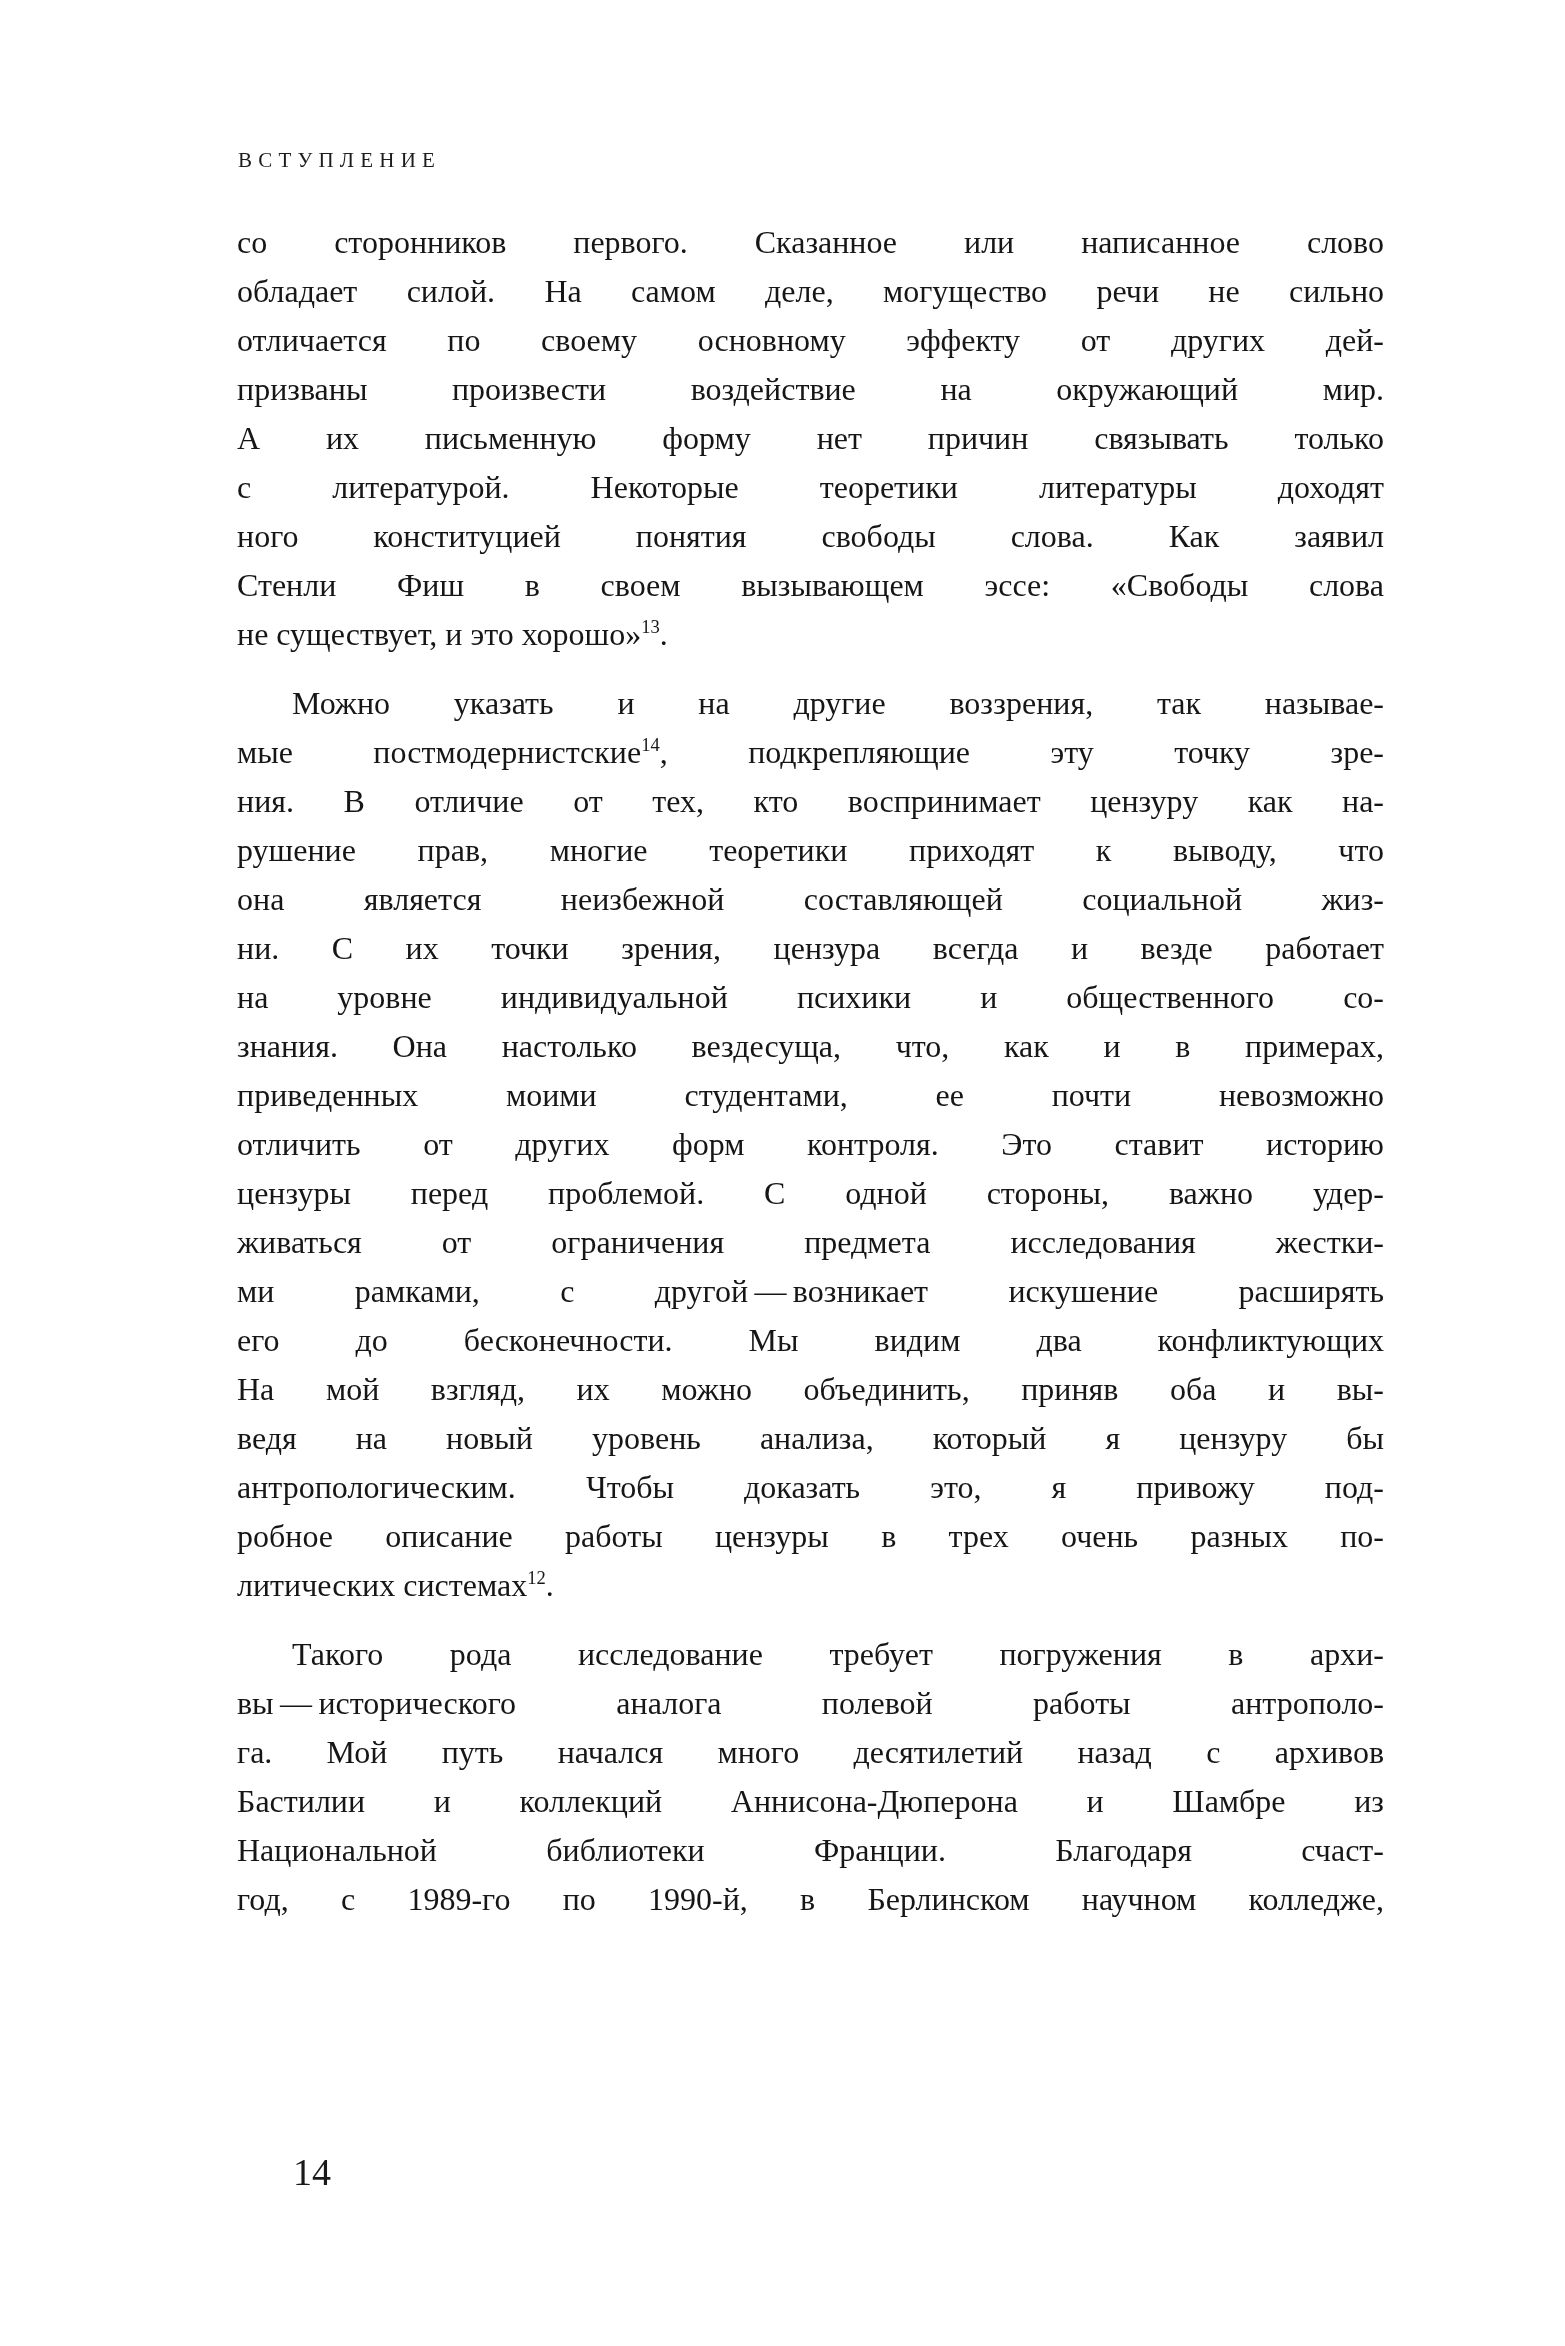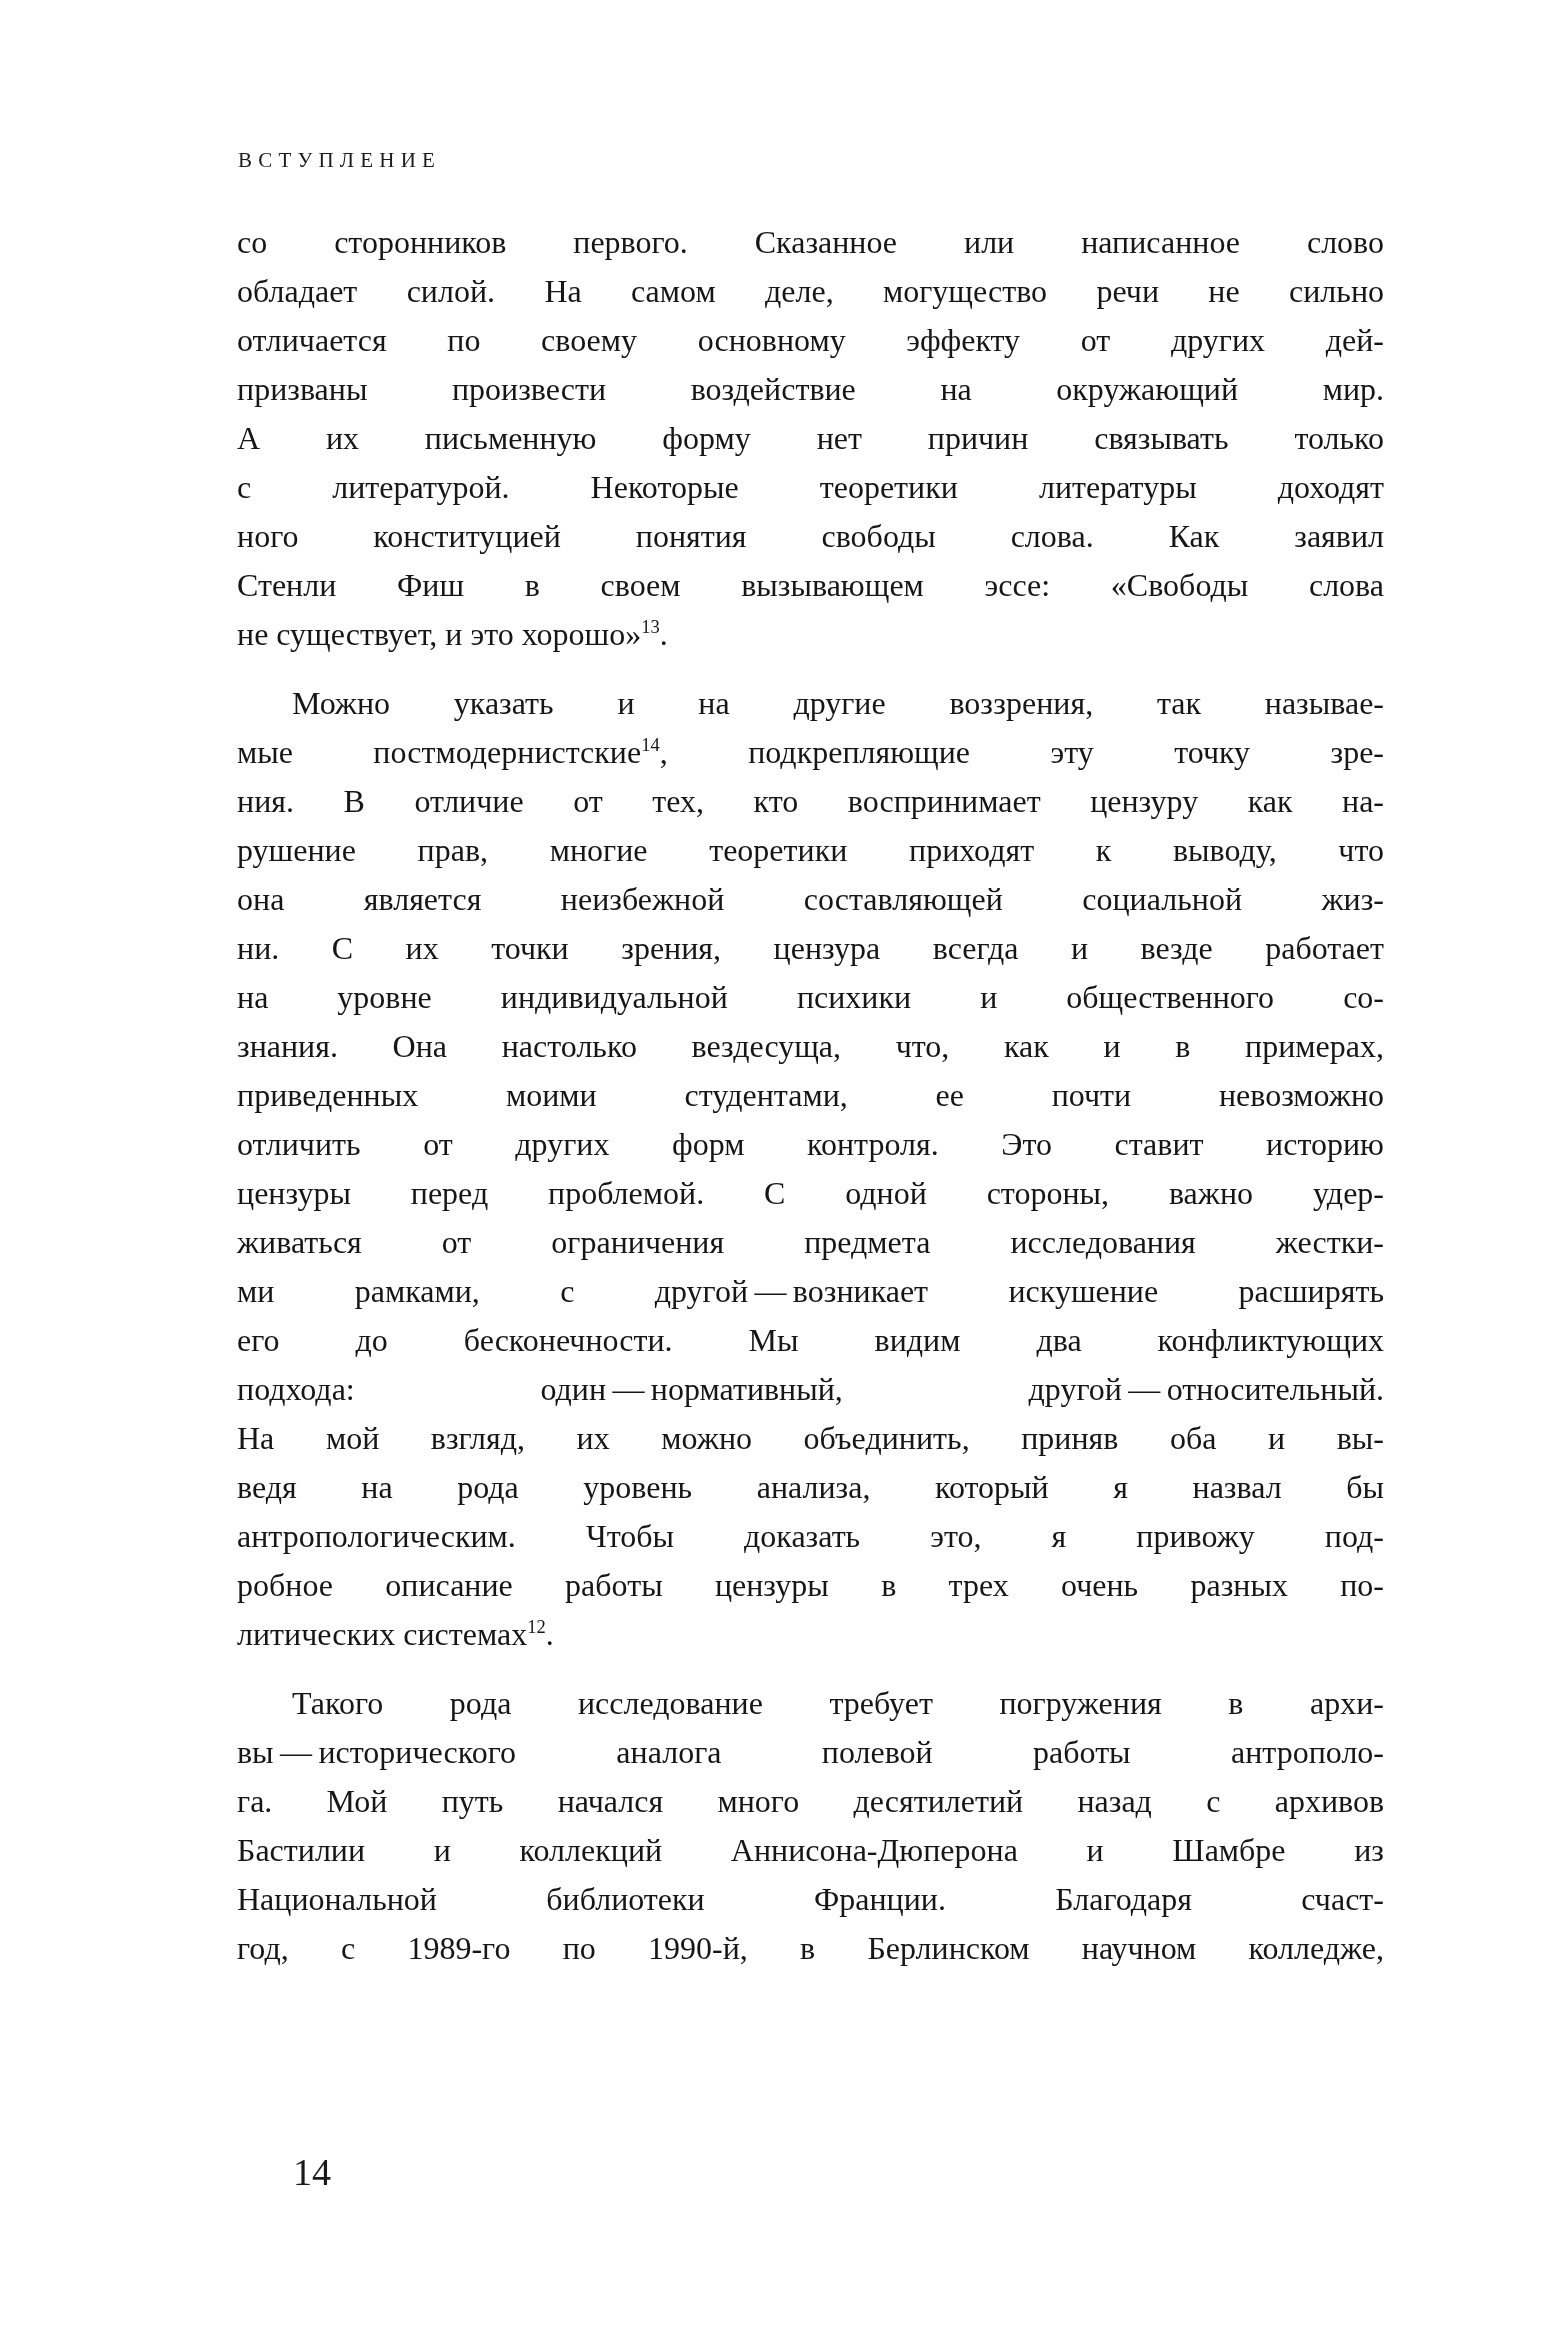--- a/index.html
+++ b/index.html
@@ -81,23 +81,22 @@
       <div class="line">она является неизбежной составляющей социальной жиз-</div>
       <div class="line">ни. С их точки зрения, цензура всегда и везде работает</div>
       <div class="line">на уровне индивидуальной психики и общественного со-</div>
       <div class="line">знания. Она настолько вездесуща, что, как и в примерах,</div>
       <div class="line">приведенных моими студентами, ее почти невозможно</div>
       <div class="line">отличить от других форм контроля. Это ставит историю</div>
       <div class="line">цензуры перед проблемой. С одной стороны, важно удер-</div>
       <div class="line">живаться от ограничения предмета исследования жестки-</div>
       <div class="line">ми рамками, с другой — возникает искушение расширять</div>
       <div class="line">его до бесконечности. Мы видим два конфликтующих</div>
-      <div class="line">подхода: один — нормативный, другой — относительный.</div>
       <div class="line">На мой взгляд, их можно объединить, приняв оба и вы-</div>
-      <div class="line">ведя на рода уровень анализа, который я назвал бы</div>
+      <div class="line">ведя на новый уровень анализа, который я цензуру бы</div>
       <div class="line">антропологическим. Чтобы доказать это, я привожу под-</div>
       <div class="line">робное описание работы цензуры в трех очень разных по-</div>
       <div class="line nj">литических системах<sup>12</sup>.</div>
       <div class="line ind">Такого рода исследование требует погружения в архи-</div>
       <div class="line">вы — исторического аналога полевой работы антрополо-</div>
       <div class="line">га. Мой путь начался много десятилетий назад с архивов</div>
       <div class="line">Бастилии и коллекций Аннисона-Дюперона и Шамбре из</div>
       <div class="line">Национальной библиотеки Франции. Благодаря счаст-</div>
       <div class="line">год, с 1989-го по 1990-й, в Берлинском научном колледже,</div>
     </div>

